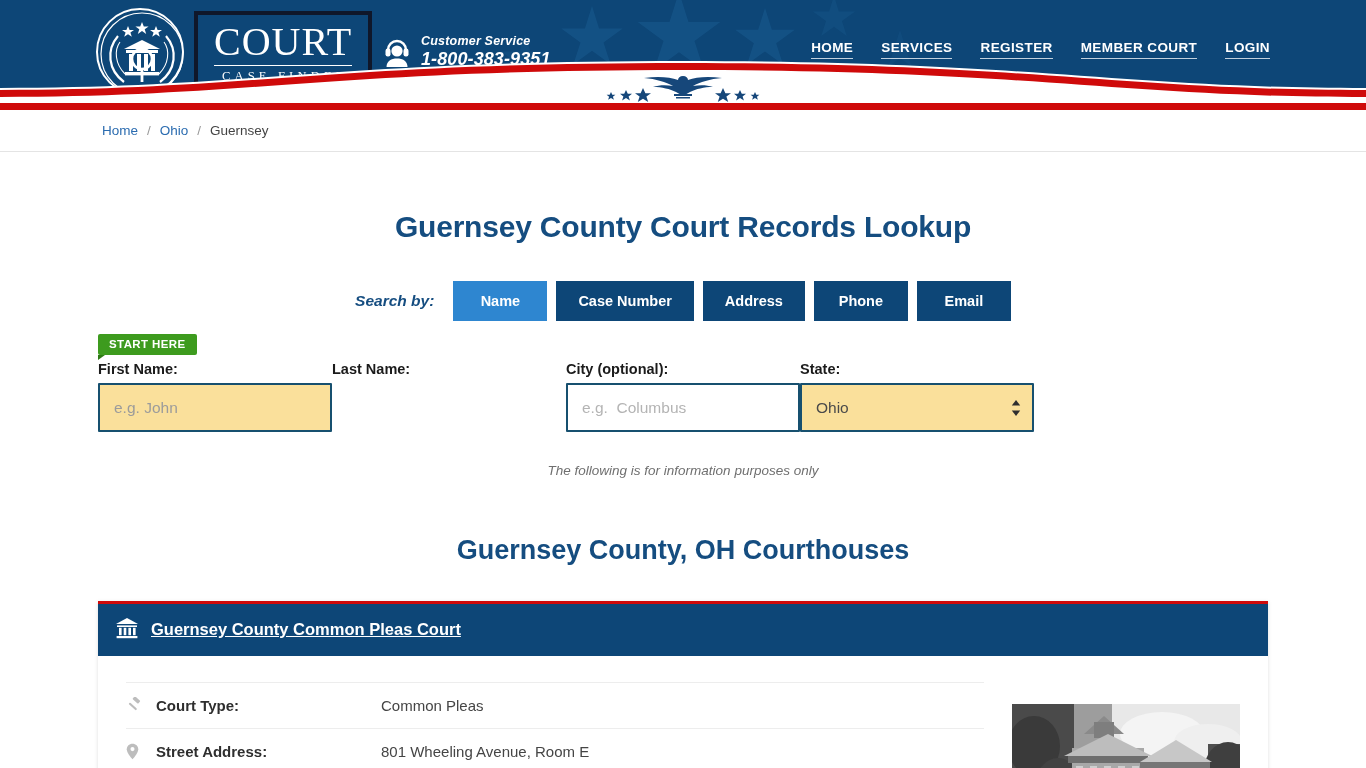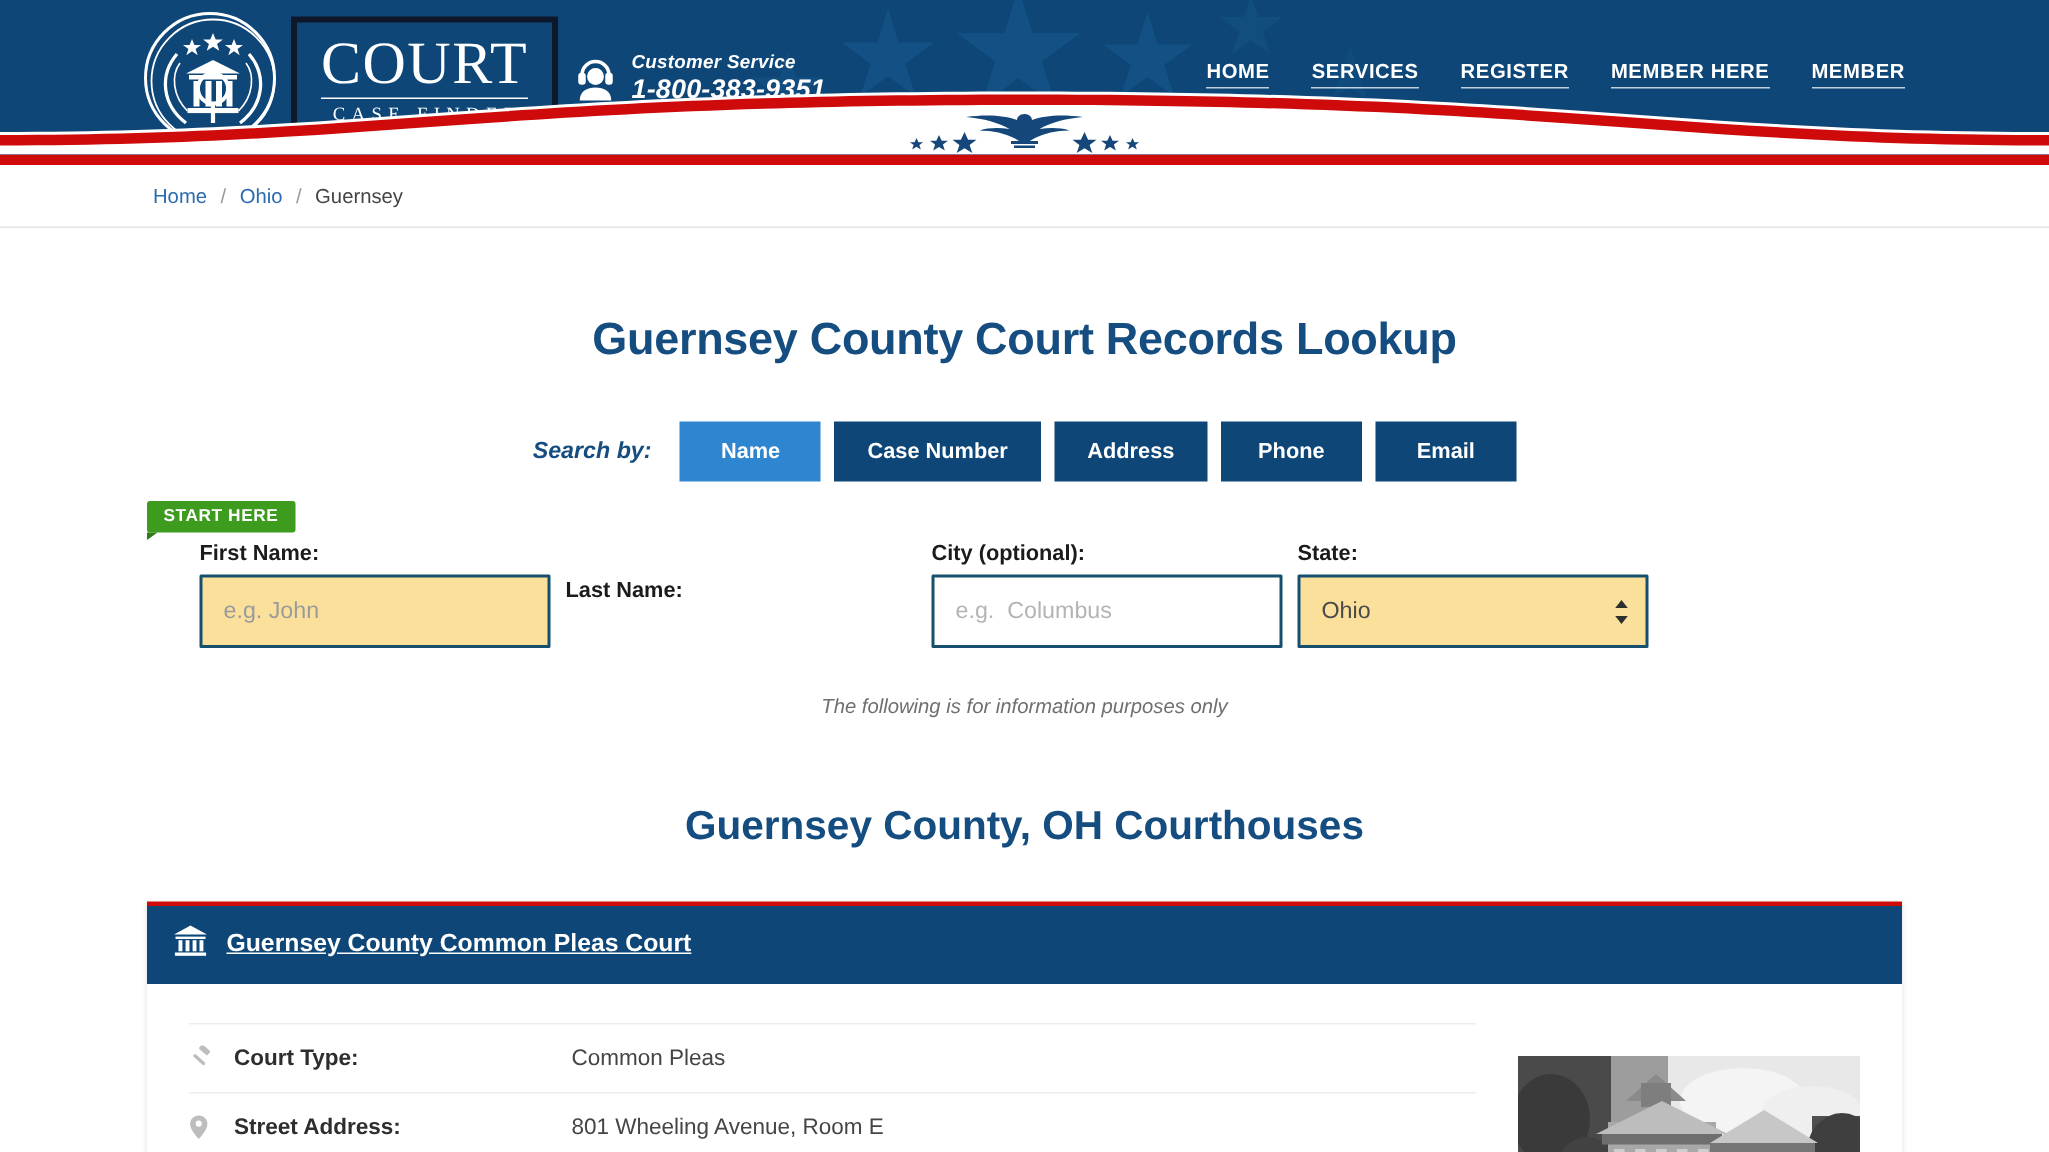--- a/index.html
+++ b/index.html
@@ -210,24 +210,22 @@
   .start-here::after {
     content: "";
     position: absolute;
     left: 0; bottom: -5px;
     border-left: 7px solid #2e7a14;
     border-bottom: 5px solid transparent;
   }
 
   .search-form {
     display: flex;
-    align-items: center;
-    gap: 10px;
+    align-items: flex-start;
     padding-top: 27px;
-    margin-left: 35px;
   }
   .field { display: flex; flex-direction: column; }
   .f-first { width: 234px; }
   .f-last  { width: 234px; }
   .f-city  { width: 234px; }
   .f-state { width: 234px; }
 
   .field-label {
     font-size: 14.5px;
     font-weight: bold;
@@ -427,22 +425,22 @@
       <span class="cs-text">
         <span class="cs-label">Customer Service</span>
         <span class="cs-phone">1-800-383-9351</span>
       </span>
     </div>
 
     <nav class="main-nav">
       <a class="nav-item">HOME</a>
       <a class="nav-item">SERVICES</a>
       <a class="nav-item">REGISTER</a>
-      <a class="nav-item">MEMBER HERE</a>
-      <a class="nav-item">MEMBER</a>
+      <a class="nav-item">MEMBER COURT</a>
+      <a class="nav-item">LOGIN</a>
     </nav>
 
     <div class="wave-band">
       <svg viewBox="0 0 1366 46" width="1366" height="46" preserveAspectRatio="none" aria-hidden="true">
         <path d="M0,46 L0,31 C250,31 330,4 683,4 C1036,4 1116,31 1366,31 L1366,46 Z" fill="#ffffff"></path>
         <path d="M0,33 C250,33 330,6 683,6 C1036,6 1116,33 1366,33 L1366,40 C1116,40 1036,13 683,13 C330,13 250,40 0,40 Z" fill="#cf0a0a"></path>
       </svg>
       <span class="eagle-mark">
         <svg viewBox="0 0 190 30" width="190" height="30" aria-hidden="true">
           <path d="M95 4 c-3 0-5 2-5 4 c-8-3-20-4-34-2 c12 1 22 4 29 8 c-7-1-14-1-20 1 c9 0 17 2 23 5 l7 4 l7-4 c6-3 14-5 23-5 c-6-2-13-2-20-1 c7-4 17-7 29-8 c-14-2-26-1-34 2 c0-2-2-4-5-4 z" fill="#16477a"></path>

